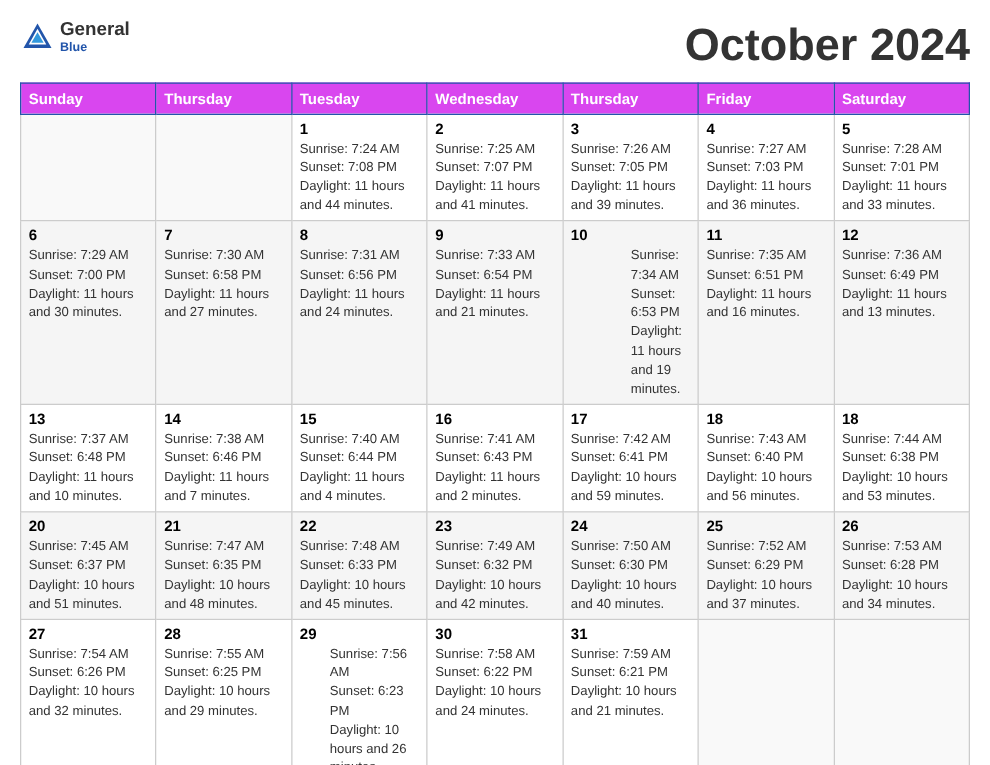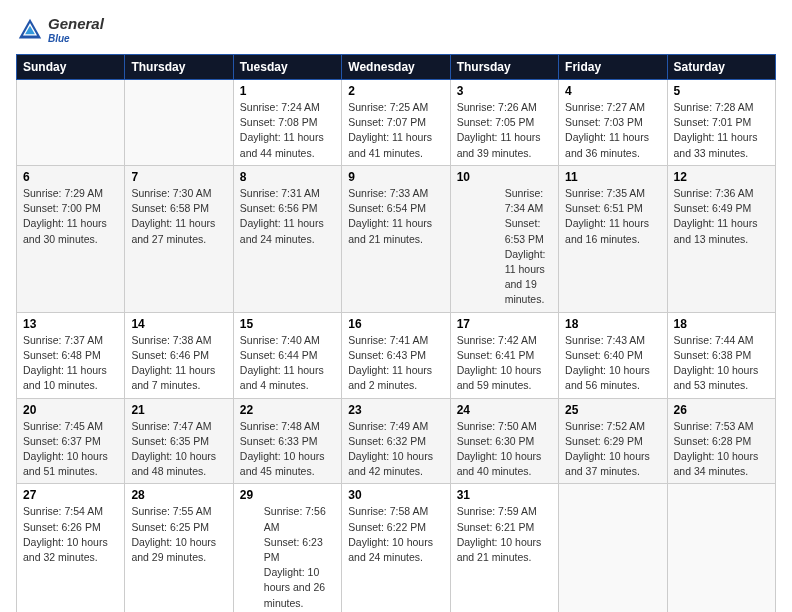--- a/index.html
+++ b/index.html
@@ -18,21 +18,20 @@
     }
     .logo {
       display: flex;
       align-items: center;
       gap: 4px;
     }
     .logo-text {
       display: flex;
       flex-direction: column;
       line-height: 1.1;
-      font-style: italic;
     }
     .logo-general {
       font-size: 15px;
       font-weight: bold;
       color: #333;
     }
     .logo-blue {
       font-size: 10px;
       font-weight: bold;
       color: #2255aa;
@@ -53,21 +52,21 @@
     .location {
       font-size: 14px;
       color: #555;
     }
     table {
       width: 100%;
       border-collapse: collapse;
       font-size: 11px;
     }
     thead tr th {
-      background-color: #0f172a;
+      background-color: #d946ef;
       color: #fff;
       padding: 5px 6px;
       text-align: left;
       font-size: 12px;
       font-weight: bold;
       border: 1px solid #2255aa;
     }
     tbody tr td {
       border: 1px solid #ccc;
       padding: 4px 6px;
@@ -103,20 +102,21 @@
       <polygon points="20,4 36,32 4,32" fill="#2255aa"></polygon>
       <polygon points="20,10 30,28 10,28" fill="#fff"></polygon>
       <polygon points="20,14 27,26 13,26" fill="#3399dd"></polygon>
     </svg>
     <div class="logo-text">
       <span class="logo-general">General</span>
       <span class="logo-blue">Blue</span>
     </div>
   </div>
   <div class="title-block">
+    <div class="month-title">October 2024</div>
   </div>
 </div>
 
 <table>
   <thead>
     <tr>
     <th>Sunday</th>
         <th>Thursday</th>
         <th>Tuesday</th>
         <th>Wednesday</th>

